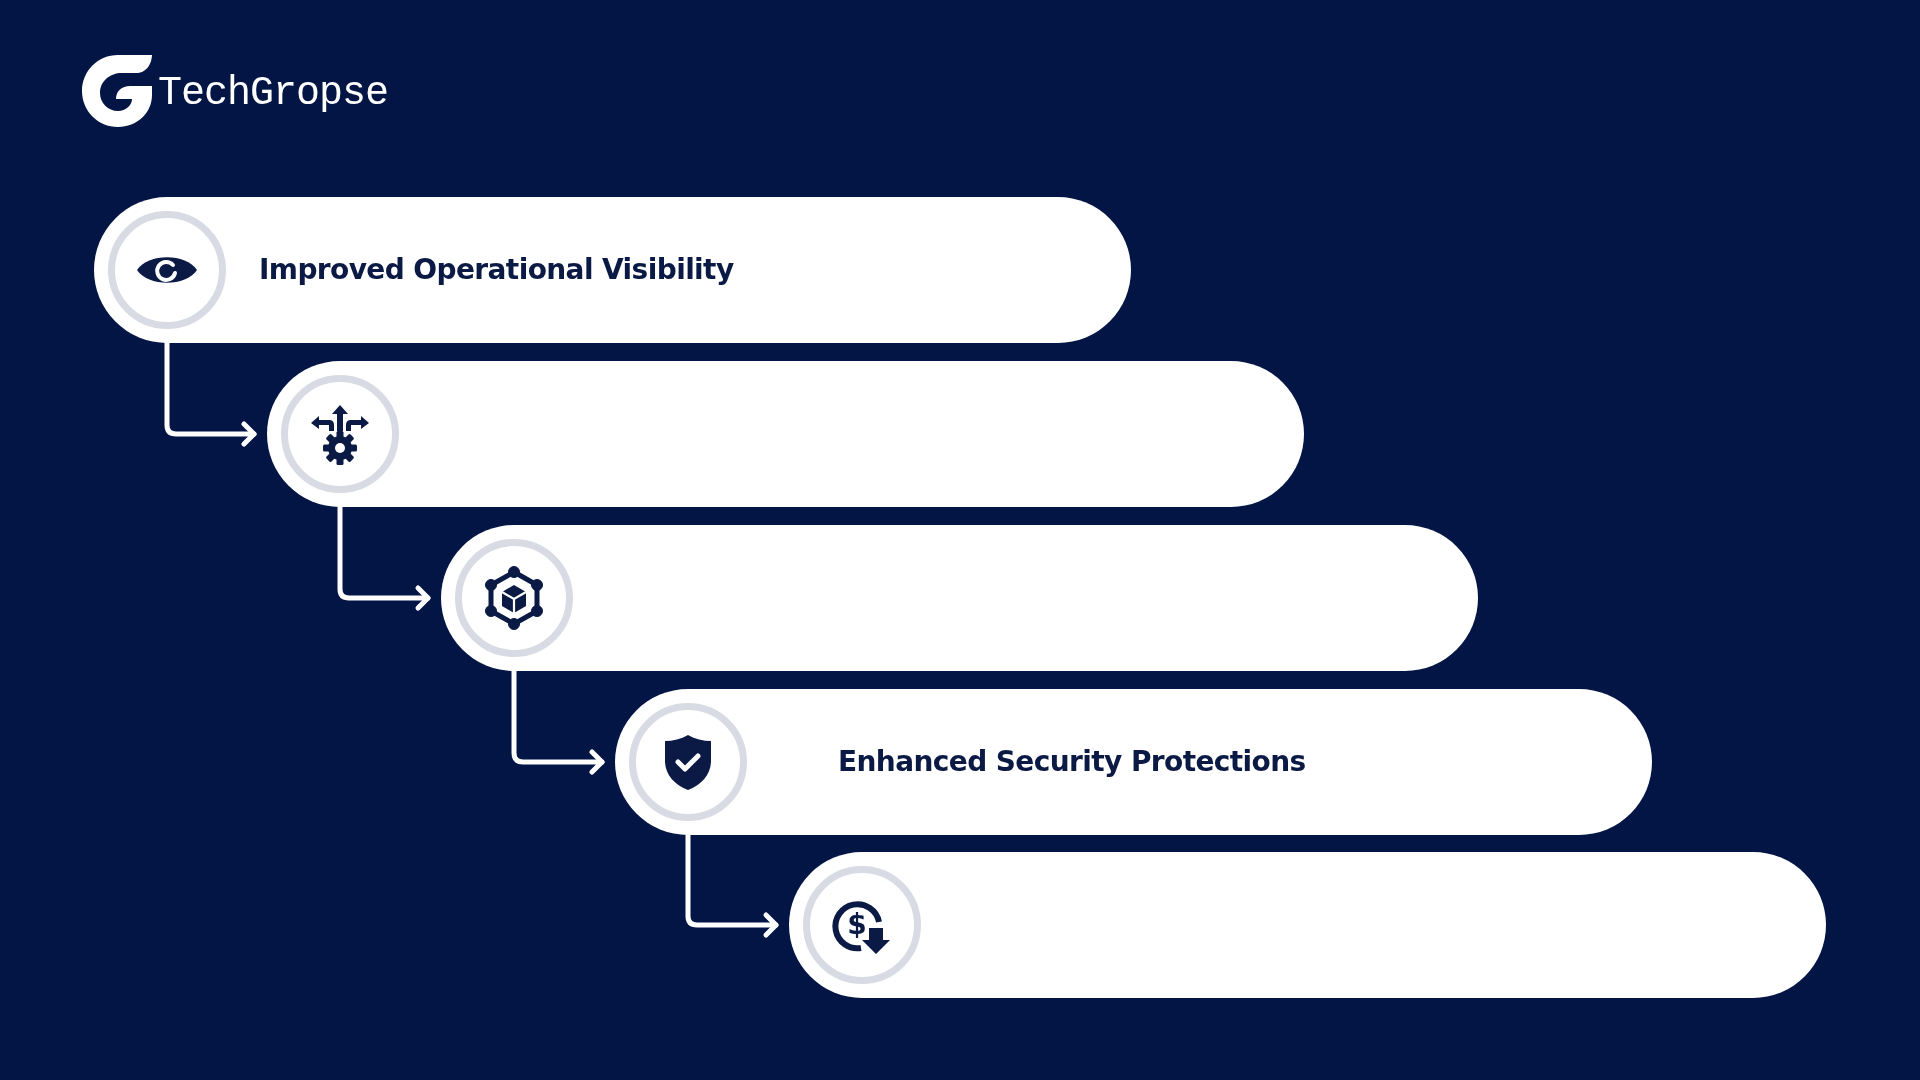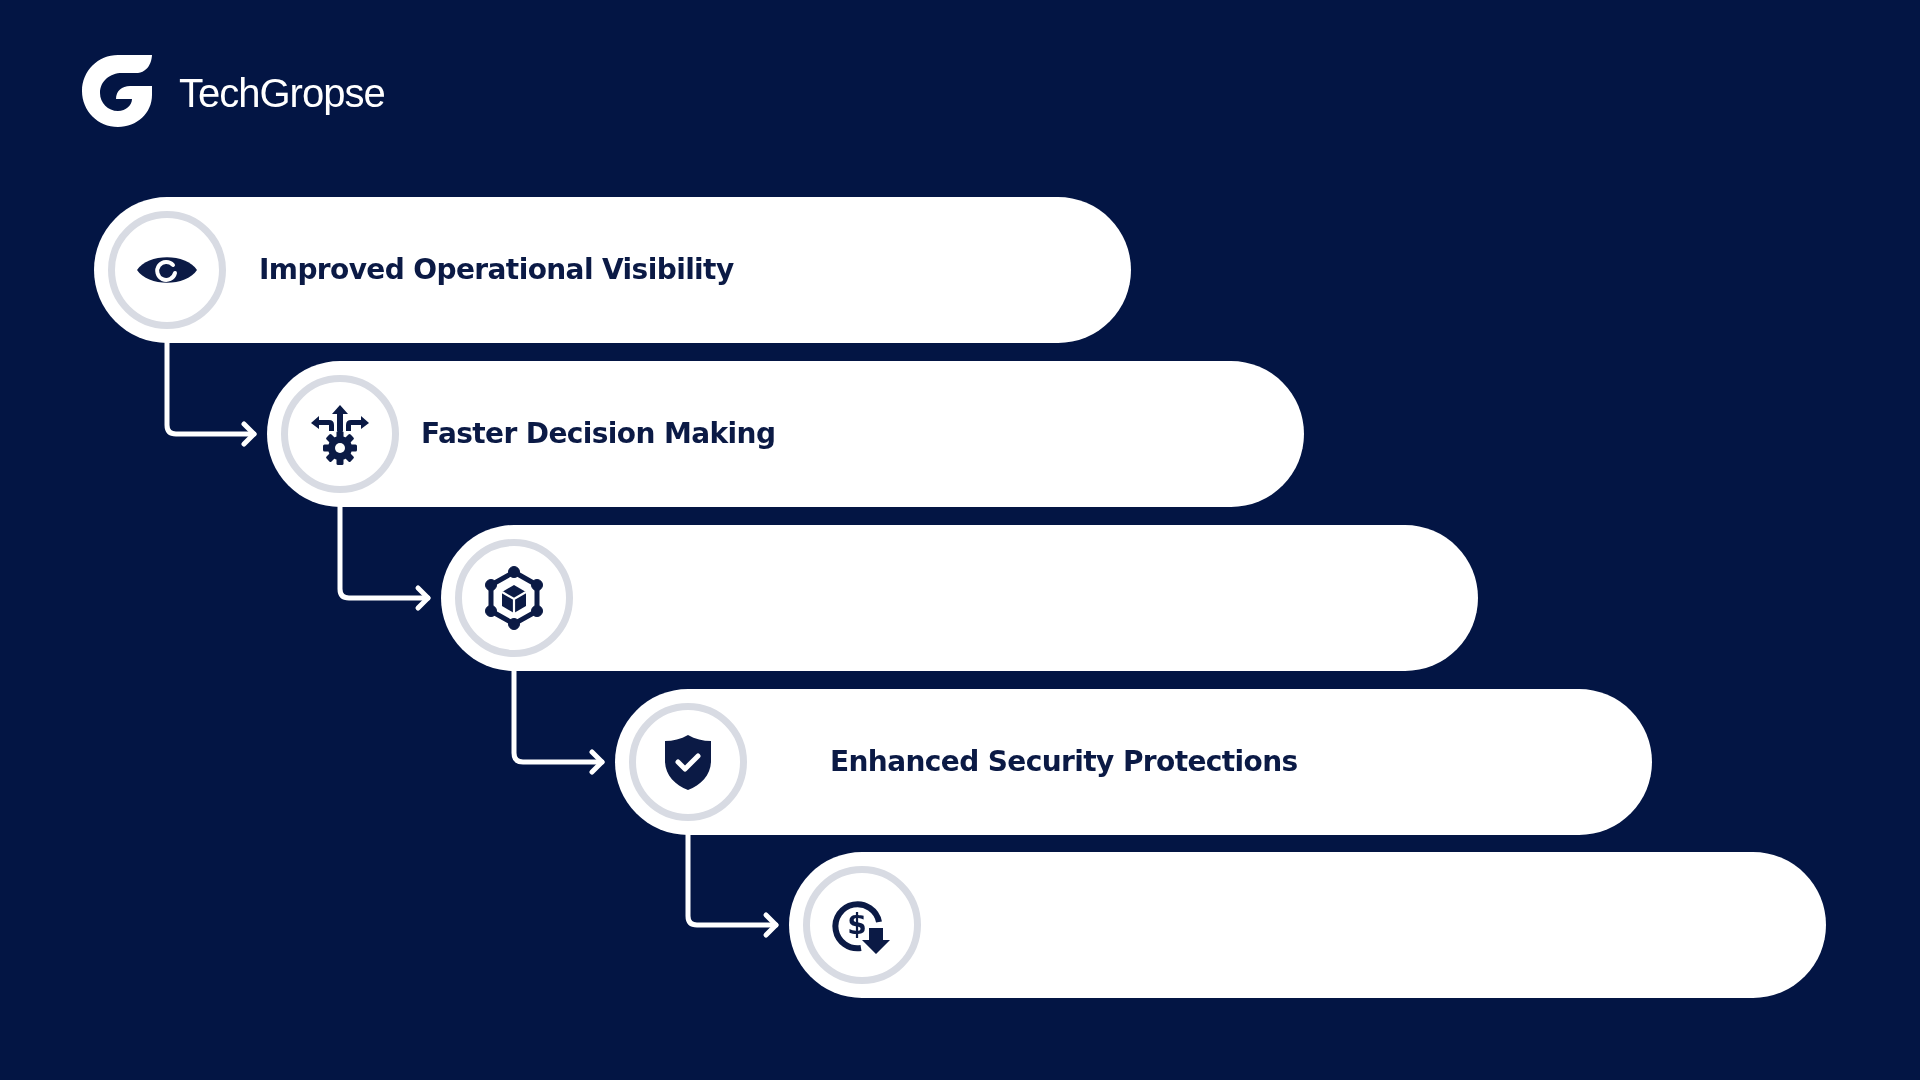--- a/index.html
+++ b/index.html
@@ -5,22 +5,22 @@
   html, body { margin: 0; padding: 0; }
   body {
     width: 1920px; height: 1080px; overflow: hidden;
     background: #031544;
     font-family: "Liberation Sans", "DejaVu Sans", sans-serif;
     position: relative;
   }
   .logo { position: absolute; left: 82px; top: 55px; height: 72px; display: flex; align-items: center; }
   .logo-mark { width: 72px; height: 72px; }
   .logo-text {
-    color: #ffffff; font-family: Liberation Sans, sans-serif; font-weight: 300;
-    font-size: 40px; letter-spacing: -1px; margin-left: 25px; margin-top: 4px;
+    color: #ffffff; font-family: Liberation Mono, monospace; font-weight: 300;
+    font-size: 40px; letter-spacing: -1px; margin-left: 4px; margin-top: 4px;
   }
   .step {
     position: absolute; width: 1037px; height: 146px; background: #ffffff;
     border-radius: 73px; box-sizing: border-box;
   }
   .ring {
     position: absolute; left: 14px; top: 14px; width: 118px; height: 118px;
     border: 7px solid #d8dbe3; border-radius: 50%; box-sizing: border-box;
     display: flex; align-items: center; justify-content: center;
   }
@@ -76,21 +76,20 @@
           <circle r="12"></circle>
           <rect x="-3.5" y="-17" width="7" height="34" rx="1.5"></rect>
           <rect x="-3.5" y="-17" width="7" height="34" rx="1.5" transform="rotate(45)"></rect>
           <rect x="-3.5" y="-17" width="7" height="34" rx="1.5" transform="rotate(90)"></rect>
           <rect x="-3.5" y="-17" width="7" height="34" rx="1.5" transform="rotate(135)"></rect>
           <circle r="5" fill="#ffffff"></circle>
         </g>
       </g>
     </svg>
   </div>
-  <span class="label" style="left:154px;">Faster Decision Making</span>
 </div>
 
 <div class="step" style="left:441px; top:525px;">
   <div class="ring">
     <svg viewBox="0 0 66 66">
       <g fill="#0b1a45" stroke="#0b1a45">
         <polygon points="33,7 56,20 56,46 33,59 10,46 10,20" fill="none" stroke-width="5"></polygon>
         <circle cx="33" cy="7" r="5.5"></circle>
           <circle cx="56" cy="20" r="5.5"></circle>
           <circle cx="56" cy="46" r="5.5"></circle>
@@ -106,21 +105,21 @@
   </div>
 </div>
 
 <div class="step" style="left:615px; top:689px;">
   <div class="ring">
     <svg viewBox="0 0 66 66">
       <path d="M33 6 C26 10 18 12 10 12 L10 32 C10 46 20 56 33 61 C46 56 56 46 56 32 L56 12 C48 12 40 10 33 6 Z" fill="#0b1a45"></path>
       <path d="M23 33 L30 40 L43 27" fill="none" stroke="#ffffff" stroke-width="5" stroke-linecap="round" stroke-linejoin="round"></path>
     </svg>
   </div>
-  <span class="label" style="left:215px;text-align:right;">Enhanced Security Protections</span>
+  <span class="label" style="left:223px;text-align:right;">Enhanced Security Protections</span>
 </div>
 
 <div class="step" style="left:789px; top:852px;">
   <div class="ring">
     <svg viewBox="0 0 66 66">
       <path d="M50 30 A22 22 0 1 0 32 56" fill="none" stroke="#0b1a45" stroke-width="6"></path>
       <text x="28" y="42" text-anchor="middle" font-family="DejaVu Sans, sans-serif" font-weight="bold" font-size="28" fill="#0b1a45">$</text>
       <path d="M40 36 L54 36 L54 48 L61 48 L47 62 L33 48 L40 48 Z" fill="#0b1a45"></path>
     </svg>
   </div>

